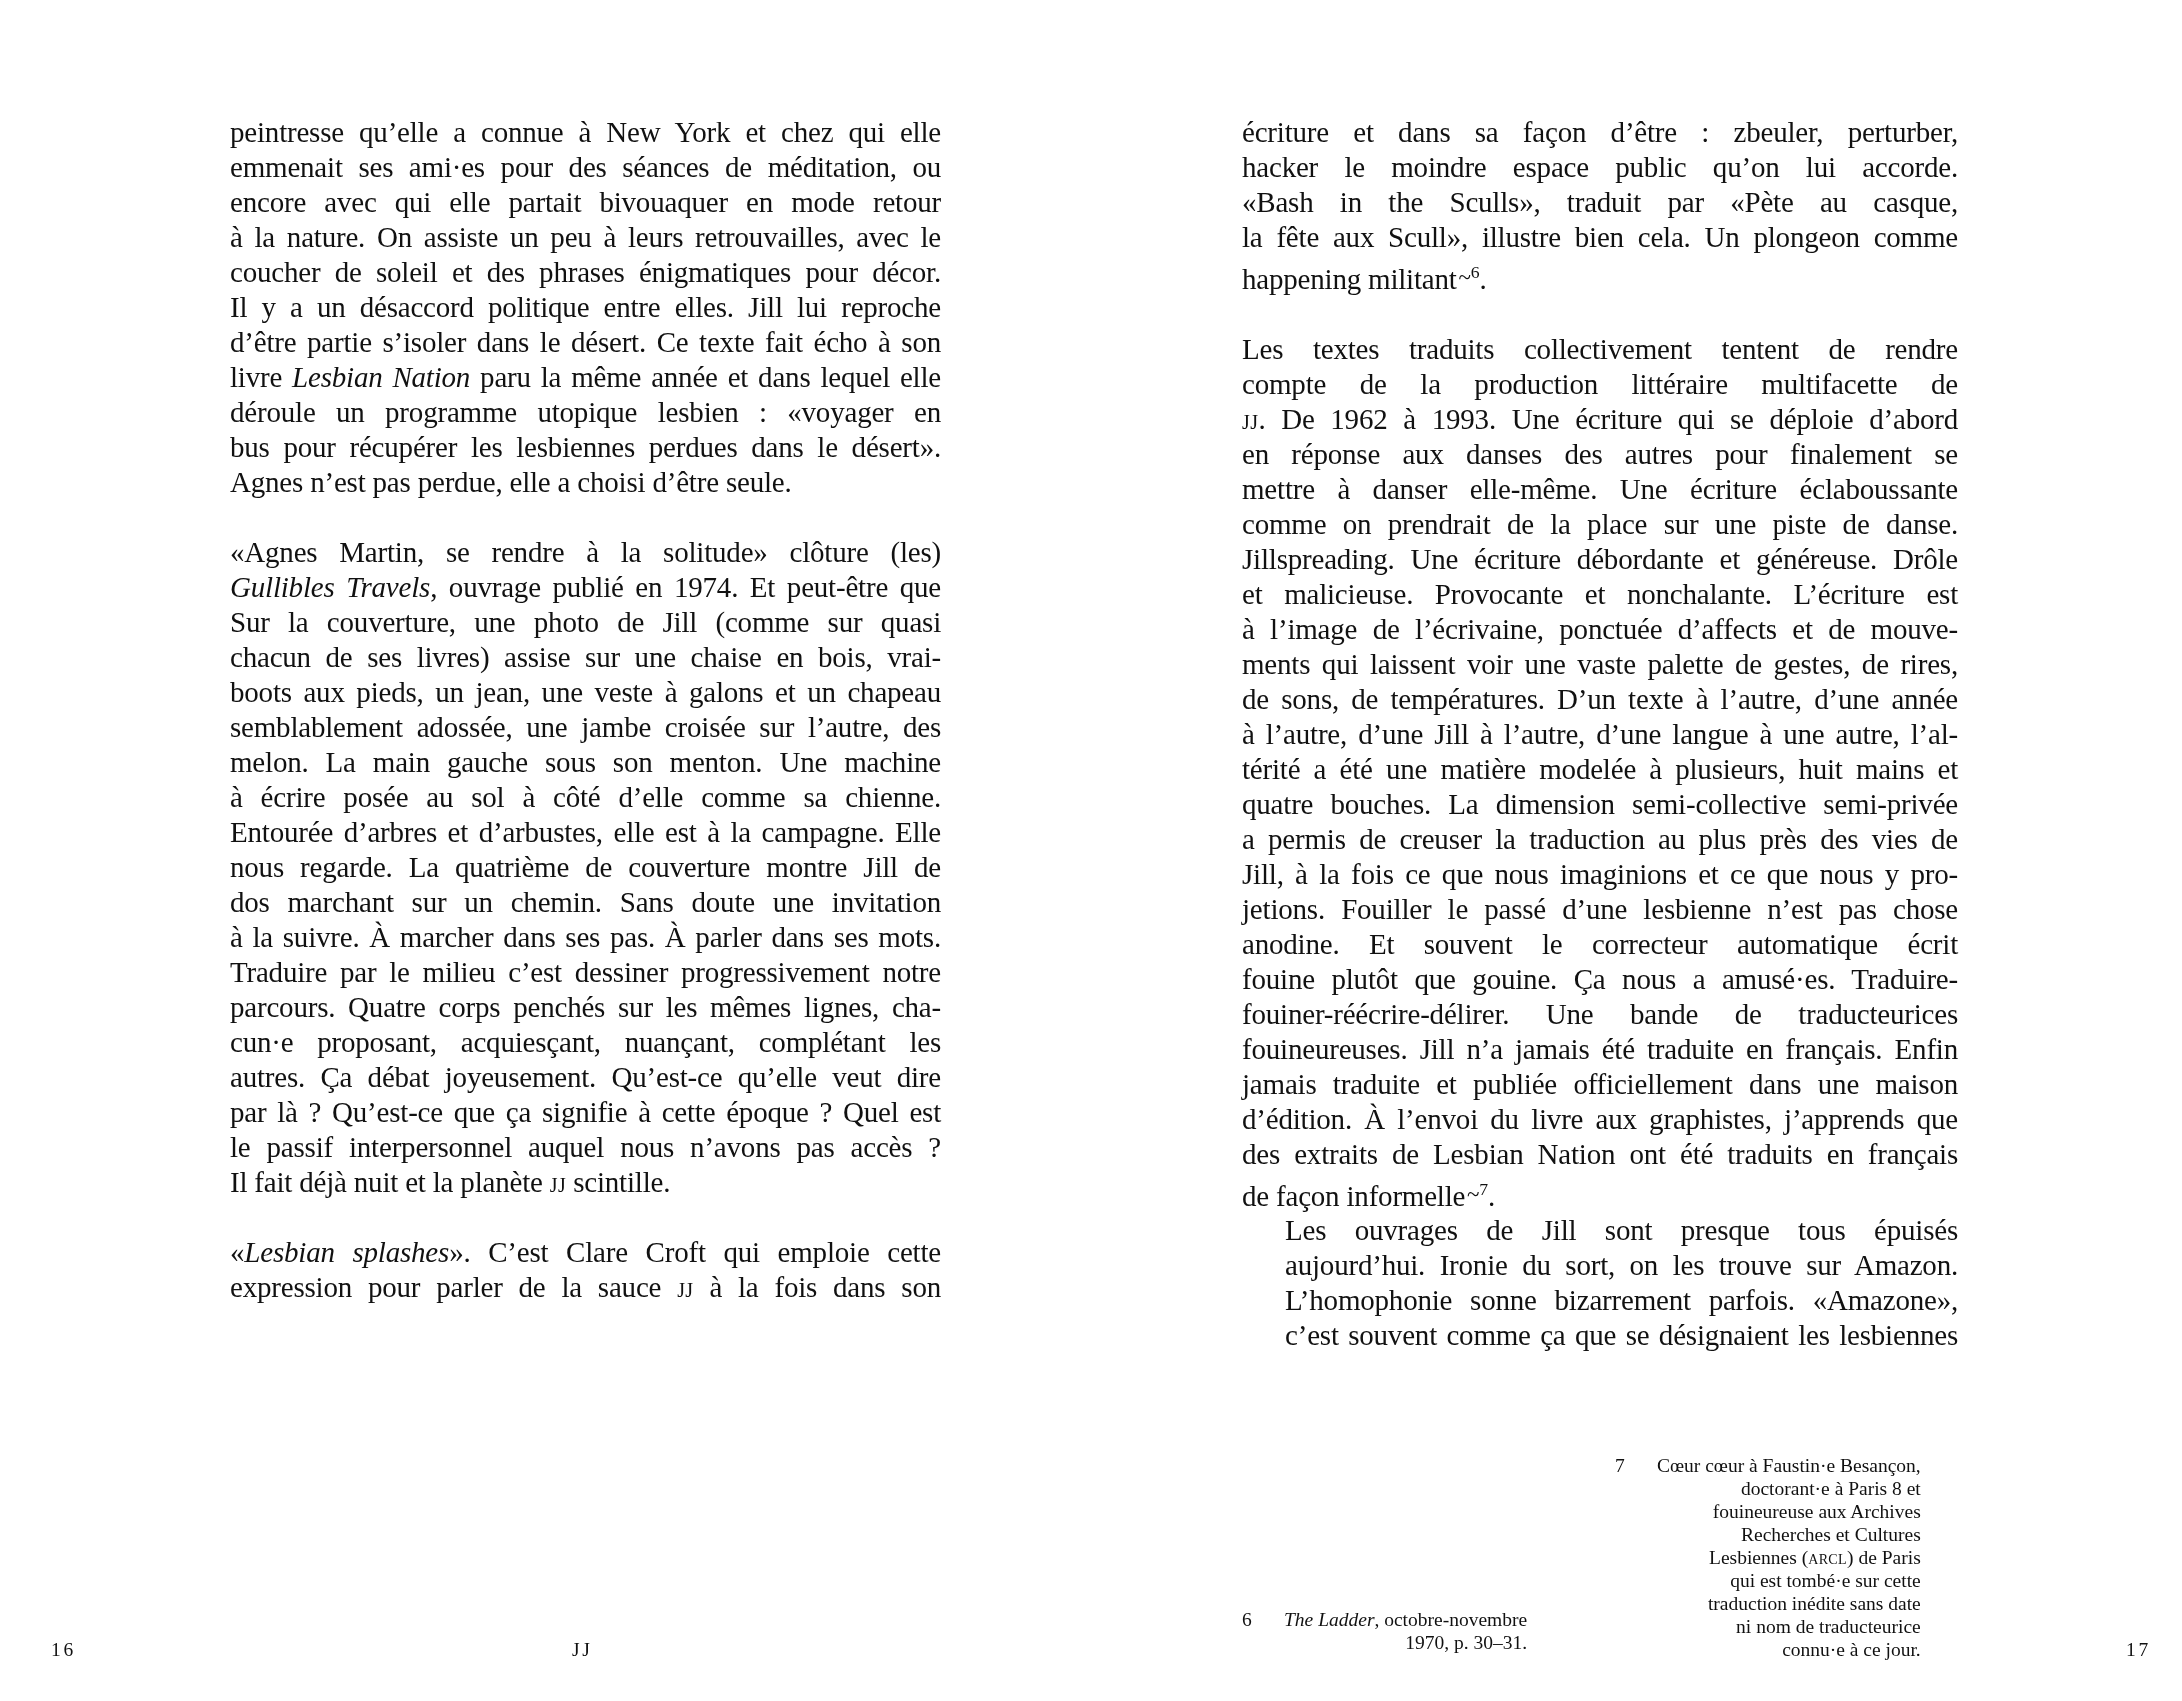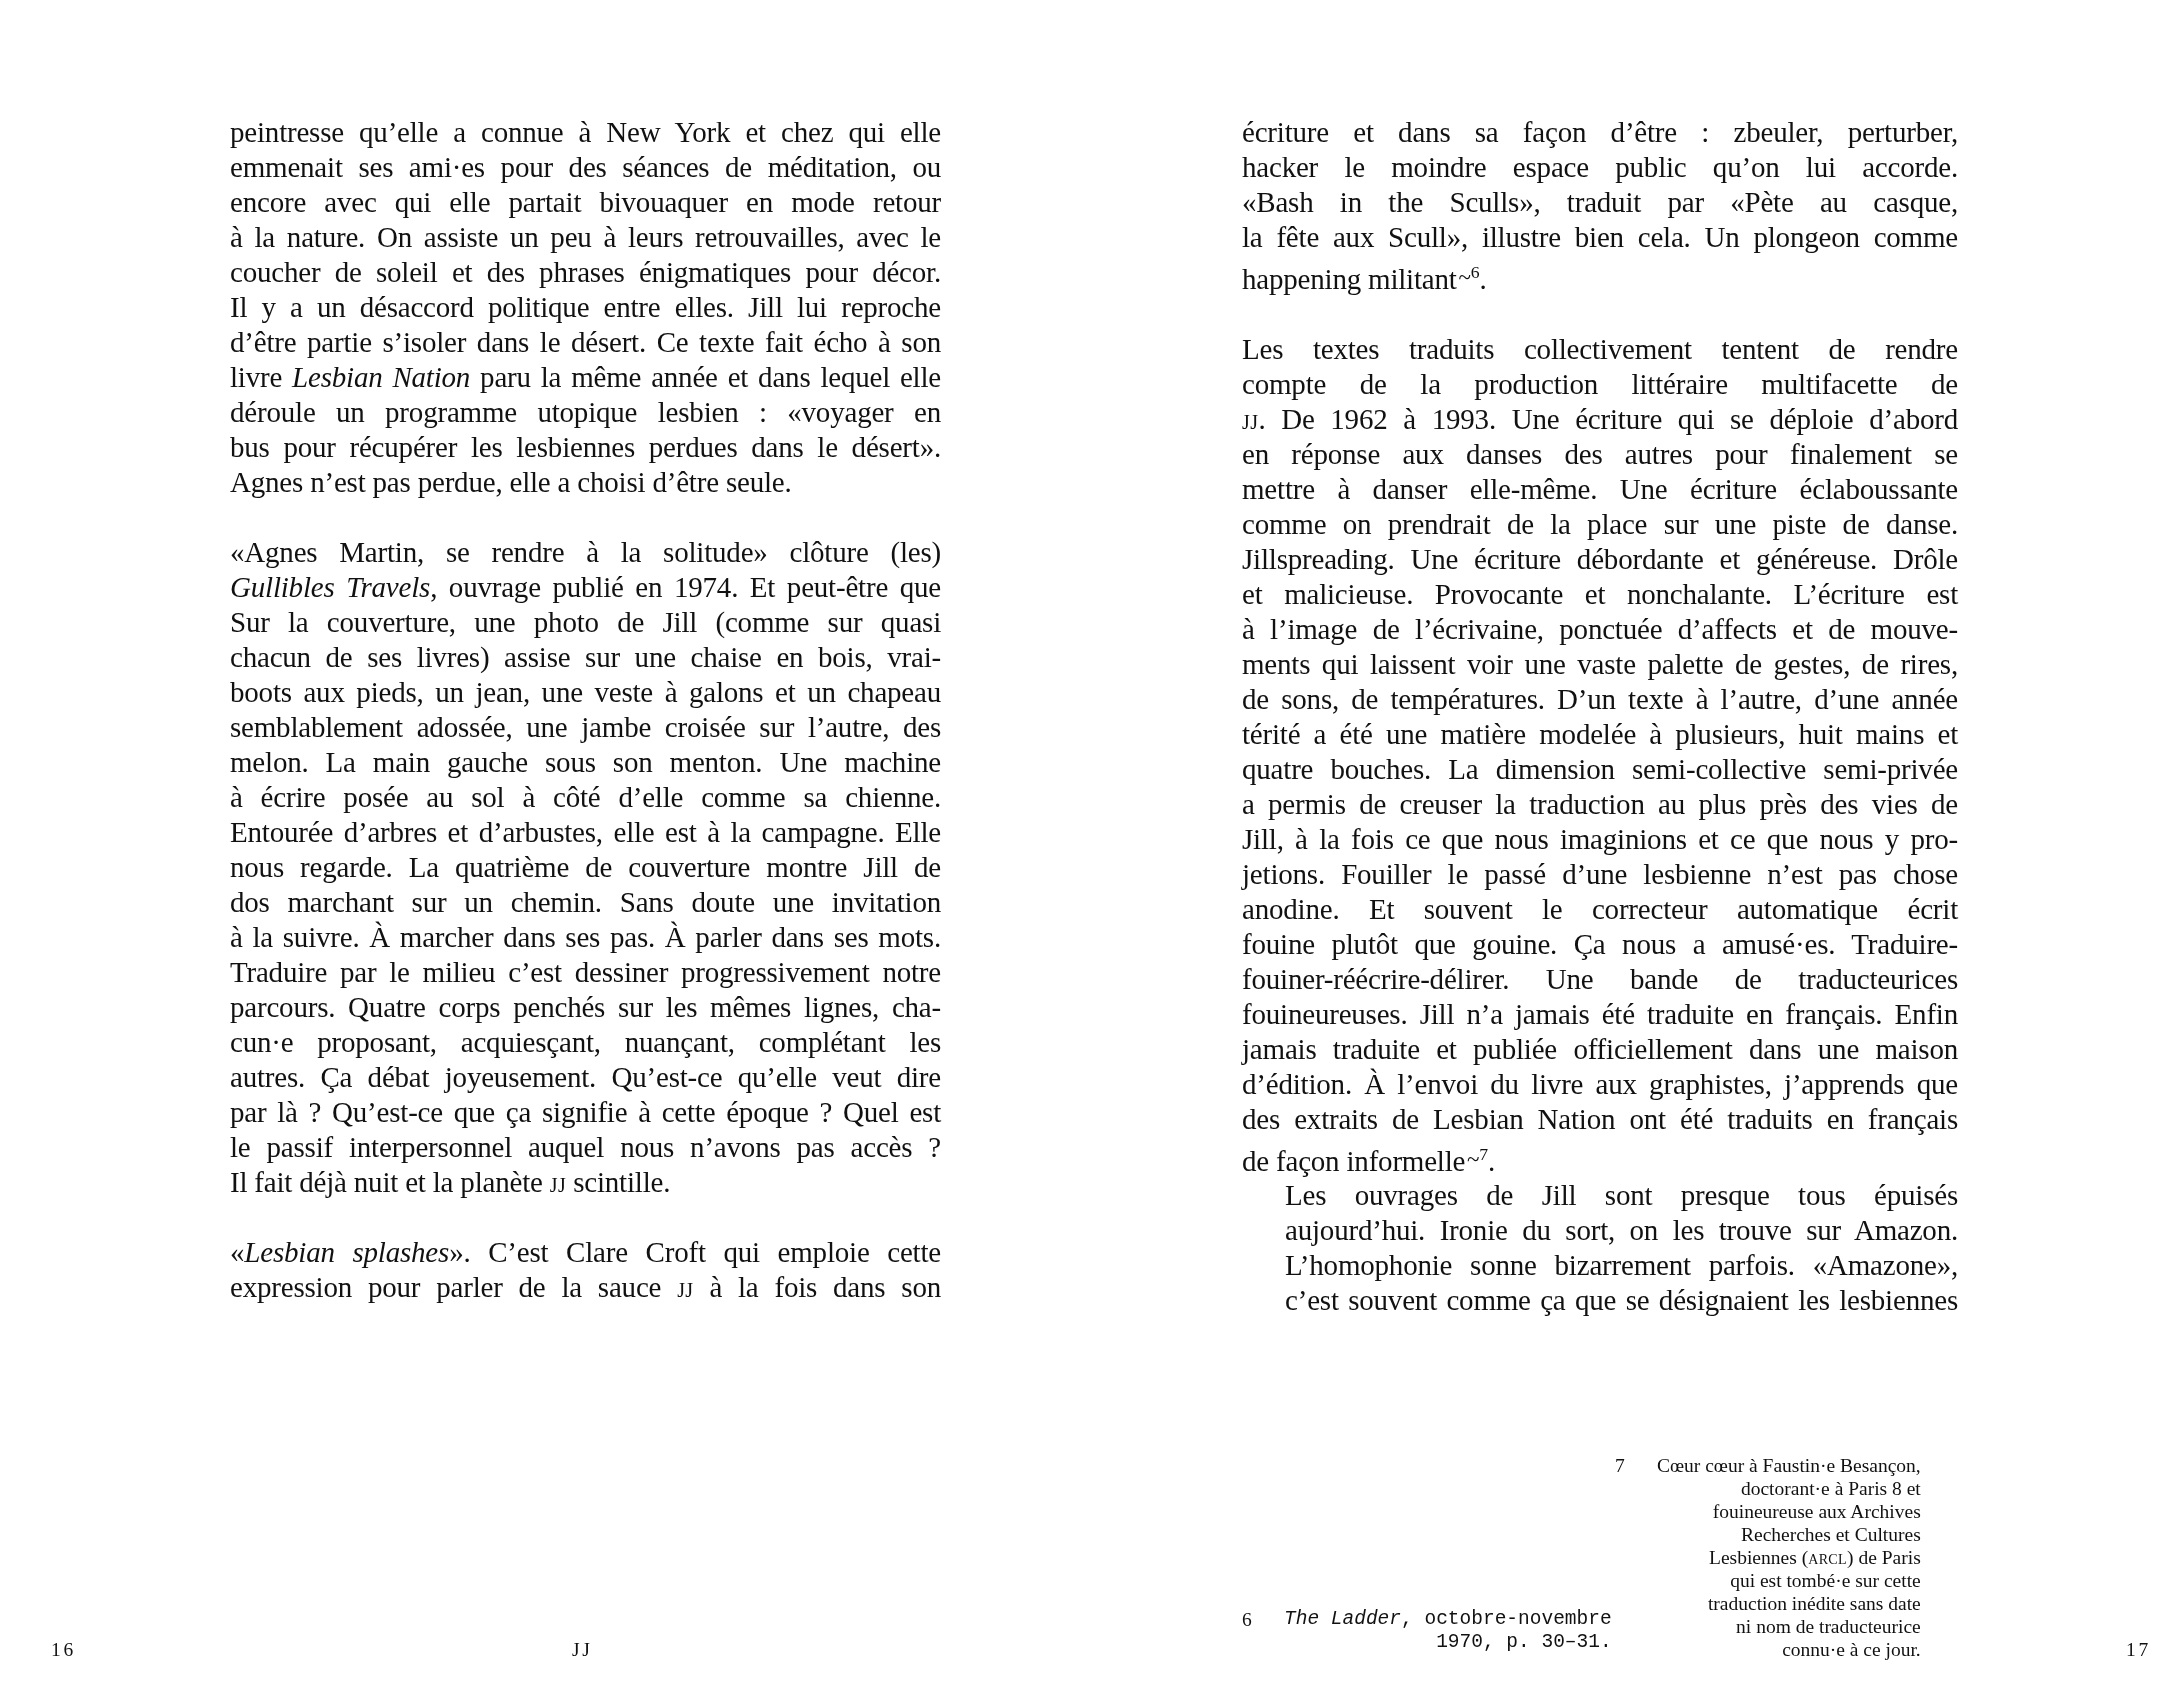--- a/index.html
+++ b/index.html
@@ -36,21 +36,21 @@
 
     .footnote {
       position: absolute;
       font-size: 19.5px;
       line-height: 23px;
       color: #111;
     }
     .fn-num { position: absolute; left: 0; top: 0; }
     .fn-text { position: absolute; top: 0; white-space: nowrap; text-align: right; }
     .fn-6 { left: 151px; top: 1608px; }
-    .fn-6 .fn-text { left: 42px; font-family: Liberation Mono, monospace; }
+    .fn-6 .fn-text { left: 42px; }
     .fn-7 { left: 524px; top: 1454px; }
     .fn-7 .fn-text { left: 42px; }
 
     .folio {
       position: absolute; top: 1639px;
       font-size: 19.5px; letter-spacing: 2.7px;
     }
     .folio-left { left: 51px; }
     .running-head { left: 572px; }
     .folio-right { left: 1035px; }
@@ -121,20 +121,21 @@
       <span class="line">compte de la production littéraire multifacette de</span>
       <span class="line"><span class="sc">JJ</span><span>. De 1962 à 1993. Une écriture qui se déploie d’abord</span></span>
       <span class="line">en réponse aux danses des autres pour finalement se</span>
       <span class="line">mettre à danser elle-même. Une écriture éclaboussante</span>
       <span class="line">comme on prendrait de la place sur une piste de danse.</span>
       <span class="line">Jillspreading. Une écriture débordante et généreuse. Drôle</span>
       <span class="line">et malicieuse. Provocante et nonchalante. L’écriture est</span>
       <span class="line">à l’image de l’écrivaine, ponctuée d’affects et de mouve-</span>
       <span class="line">ments qui laissent voir une vaste palette de gestes, de rires,</span>
       <span class="line">de sons, de températures. D’un texte à l’autre, d’une année</span>
+      <span class="line">à l’autre, d’une Jill à l’autre, d’une langue à une autre, l’al-</span>
       <span class="line">térité a été une matière modelée à plusieurs, huit mains et</span>
       <span class="line">quatre bouches. La dimension semi-collective semi-privée</span>
       <span class="line">a permis de creuser la traduction au plus près des vies de</span>
       <span class="line">Jill, à la fois ce que nous imaginions et ce que nous y pro-</span>
       <span class="line">jetions. Fouiller le passé d’une lesbienne n’est pas chose</span>
       <span class="line">anodine. Et souvent le correcteur automatique écrit</span>
       <span class="line">fouine plutôt que gouine. Ça nous a amusé·es. Traduire-</span>
       <span class="line">fouiner-réécrire-délirer. Une bande de traducteurices</span>
       <span class="line">fouineureuses. Jill n’a jamais été traduite en français. Enfin</span>
       <span class="line">jamais traduite et publiée officiellement dans une maison</span>

